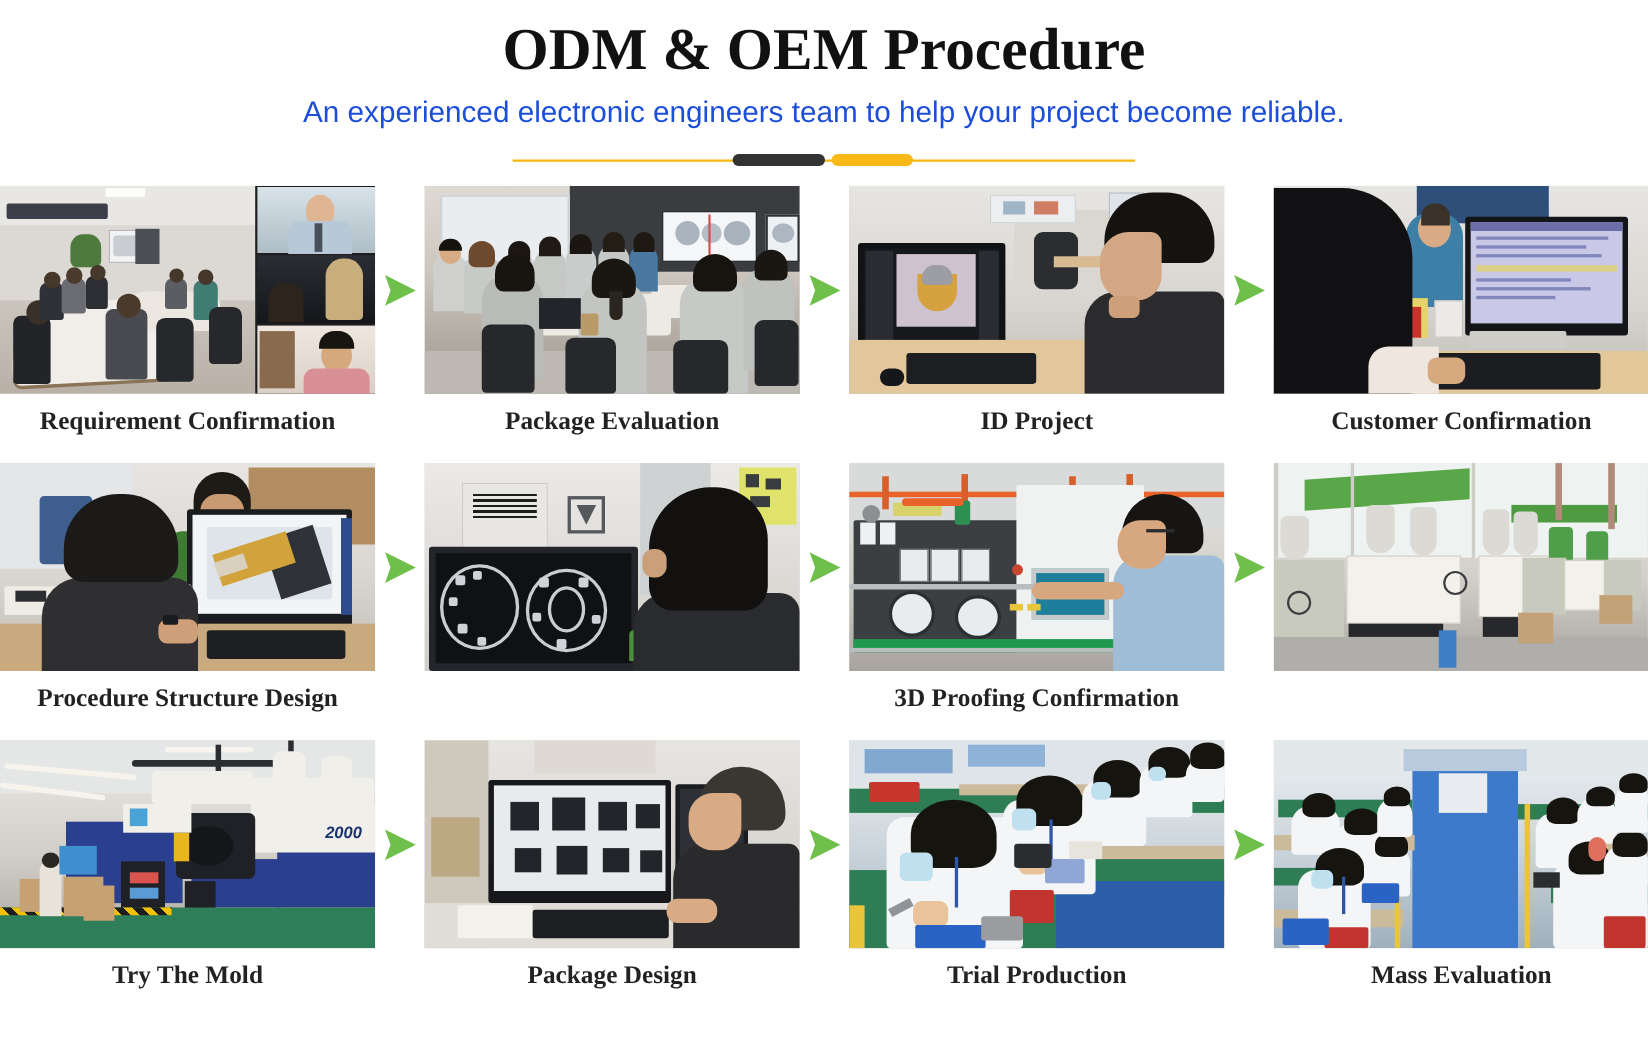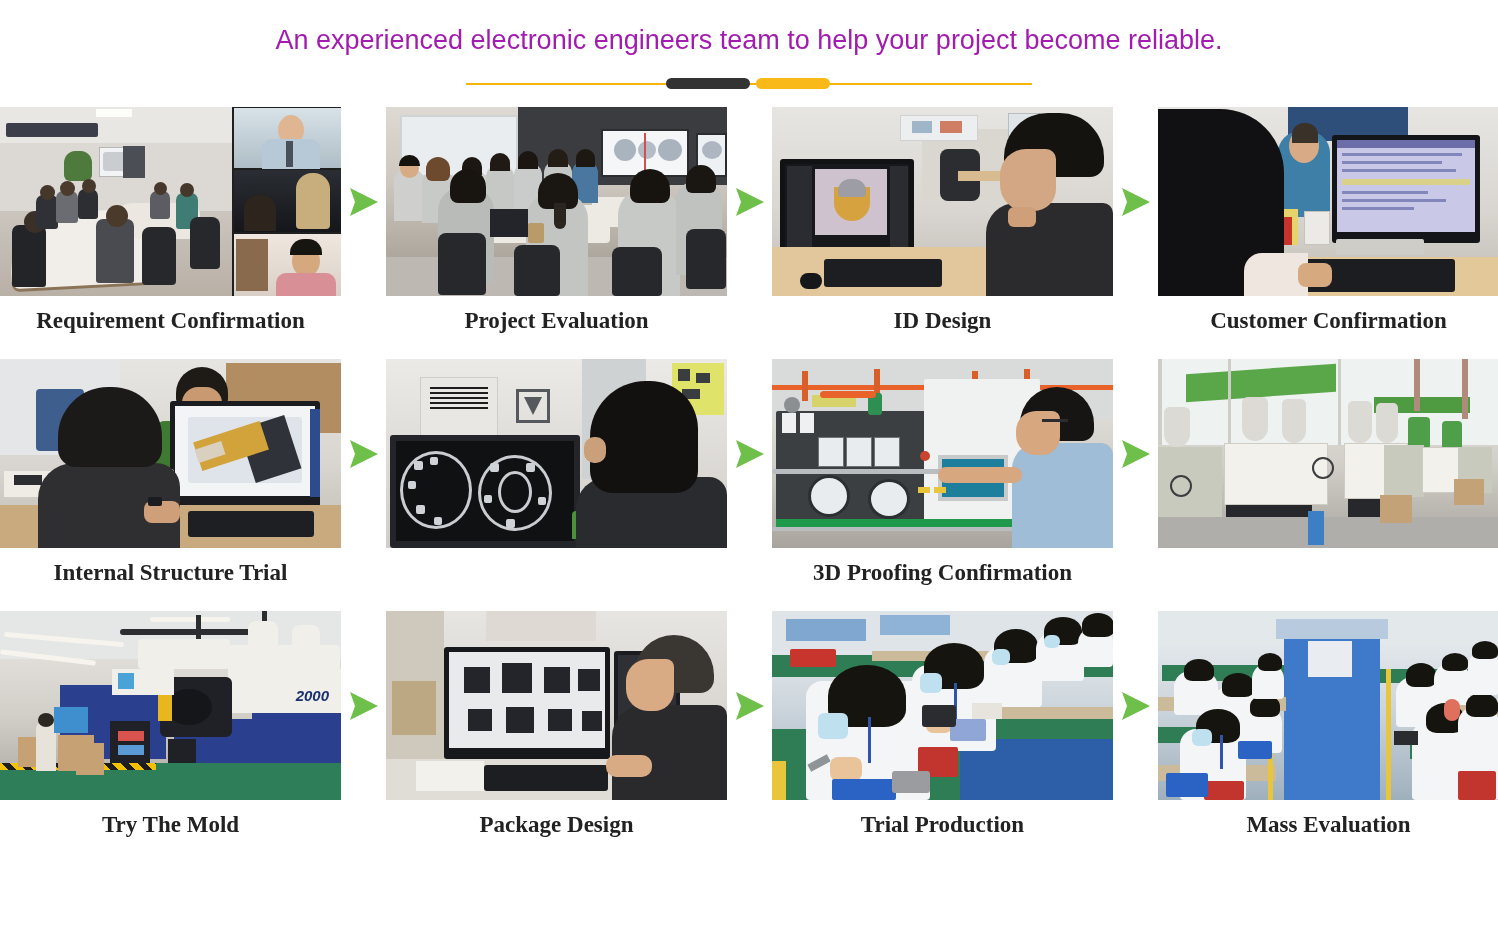--- a/index.html
+++ b/index.html
@@ -19,21 +19,21 @@
     font-weight: bold;
     font-size: 54px;
     line-height: 62px;
     color: #111111;
     letter-spacing: 0px;
   }
   .page-subtitle {
     font-family: "Liberation Sans", sans-serif;
     font-size: 27px;
     line-height: 40px;
-    color: #a21caf;
+    color: #1d4ed8;
     margin-top: 6px;
   }
   .divider-wrap {
     position: relative;
     width: 566px;
     height: 20px;
     margin: 14px auto 0 auto;
   }
   .divider-line {
     position: absolute; left: 0; top: 9px;
@@ -254,20 +254,21 @@
   .w-binR  { position:absolute; background:#c1352e; border-radius:2px;}
   .c12-floor{position:absolute; left:126px; top:12px; width:96px; height:177px; background:#3f79c9;}
   .c12-aisle{position:absolute; background:#e9edf1;}
 </style>
 </head>
 <body>
 
 <div class="page">
 
   <div class="header">
+    <div class="page-title">ODM &amp; OEM Procedure</div>
     <div class="page-subtitle">An experienced electronic engineers team to help your project become reliable.</div>
     <div class="divider-wrap">
       <div class="divider-line"></div>
       <div class="divider-dark"></div>
       <div class="divider-gold"></div>
     </div>
   </div>
 
   <div class="grid">
 
@@ -366,21 +367,21 @@
           <div class="blk" style="left:244px;top:62px;width:40px;height:34px;background:#171410;border-radius:20px 20px 8px 8px;"></div>
           <div class="person" style="left:290px;top:74px;width:46px;height:94px;background:#c0c2c0;border-radius:20px 20px 0 0;"></div>
           <div class="blk" style="left:300px;top:58px;width:30px;height:28px;background:#1a1612;border-radius:15px 15px 6px 6px;"></div>
           <div class="chair" style="left:52px;top:126px;width:48px;height:62px;"></div>
           <div class="chair" style="left:128px;top:138px;width:46px;height:51px;"></div>
           <div class="chair" style="left:226px;top:140px;width:50px;height:49px;"></div>
           <div class="chair" style="left:300px;top:122px;width:40px;height:60px;"></div>
           <div class="blk" style="left:104px;top:102px;width:38px;height:28px;background:#24252a;"></div>
           <div class="blk" style="left:142px;top:116px;width:16px;height:20px;background:#b99b6a;border-radius:2px;"></div>
         </div>
-        <div class="caption">Project Evaluation</div>
+        <div class="caption">Package Evaluation</div>
       </div>
 
       <div class="arrow-slot">
         <svg class="arrow" viewBox="0 0 34 34">
           <path d="M3 3 L31 17 L3 31 L8 17 Z" fill="#6fc04a"></path>
         </svg>
       </div>
 
       <div class="cell">
         <div class="card">
@@ -400,21 +401,21 @@
           <div class="blk" style="left:15px;top:59px;width:25px;height:88px;background:#2a2c31;"></div>
           <div class="blk" style="left:118px;top:59px;width:18px;height:88px;background:#2a2c31;"></div>
           <div class="c3-desk"></div>
           <div class="c3-kb"></div>
           <div class="blk" style="left:28px;top:166px;width:22px;height:16px;background:#16171a;border-radius:8px;"></div>
           <div class="c3-body"></div>
           <div class="c3-hair"></div>
           <div class="c3-faceS"></div>
           <div class="blk" style="left:236px;top:100px;width:28px;height:20px;background:#cf9f79;border-radius:6px;"></div>
         </div>
-        <div class="caption">ID Design</div>
+        <div class="caption">ID Project</div>
       </div>
 
       <div class="arrow-slot">
         <svg class="arrow" viewBox="0 0 34 34">
           <path d="M3 3 L31 17 L3 31 L8 17 Z" fill="#6fc04a"></path>
         </svg>
       </div>
 
       <div class="cell">
         <div class="card">
@@ -471,21 +472,21 @@
           <div class="blk" style="left:4px;top:112px;width:86px;height:26px;background:#efece6;"></div>
           <div class="blk" style="left:14px;top:116px;width:28px;height:10px;background:#2b2d31;"></div>
           <div class="blk" style="left:48px;top:116px;width:26px;height:10px;background:#2b2d31;"></div>
           <div class="blk" style="left:152px;top:110px;width:22px;height:30px;background:#f3f1ec;border-radius:3px;"></div>
           <div class="c5-body"></div>
           <div class="c5-hair"></div>
           <div class="c5-kb"></div>
           <div class="blk" style="left:144px;top:142px;width:36px;height:22px;background:#cf9f79;border-radius:8px;"></div>
           <div class="blk" style="left:148px;top:138px;width:14px;height:9px;background:#1b1c1f;border-radius:2px;"></div>
         </div>
-        <div class="caption">Internal Structure Trial</div>
+        <div class="caption">Procedure Structure Design</div>
       </div>
 
       <div class="arrow-slot">
         <svg class="arrow" viewBox="0 0 34 34">
           <path d="M3 3 L31 17 L3 31 L8 17 Z" fill="#6fc04a"></path>
         </svg>
       </div>
 
       <div class="cell">
         <div class="card">

